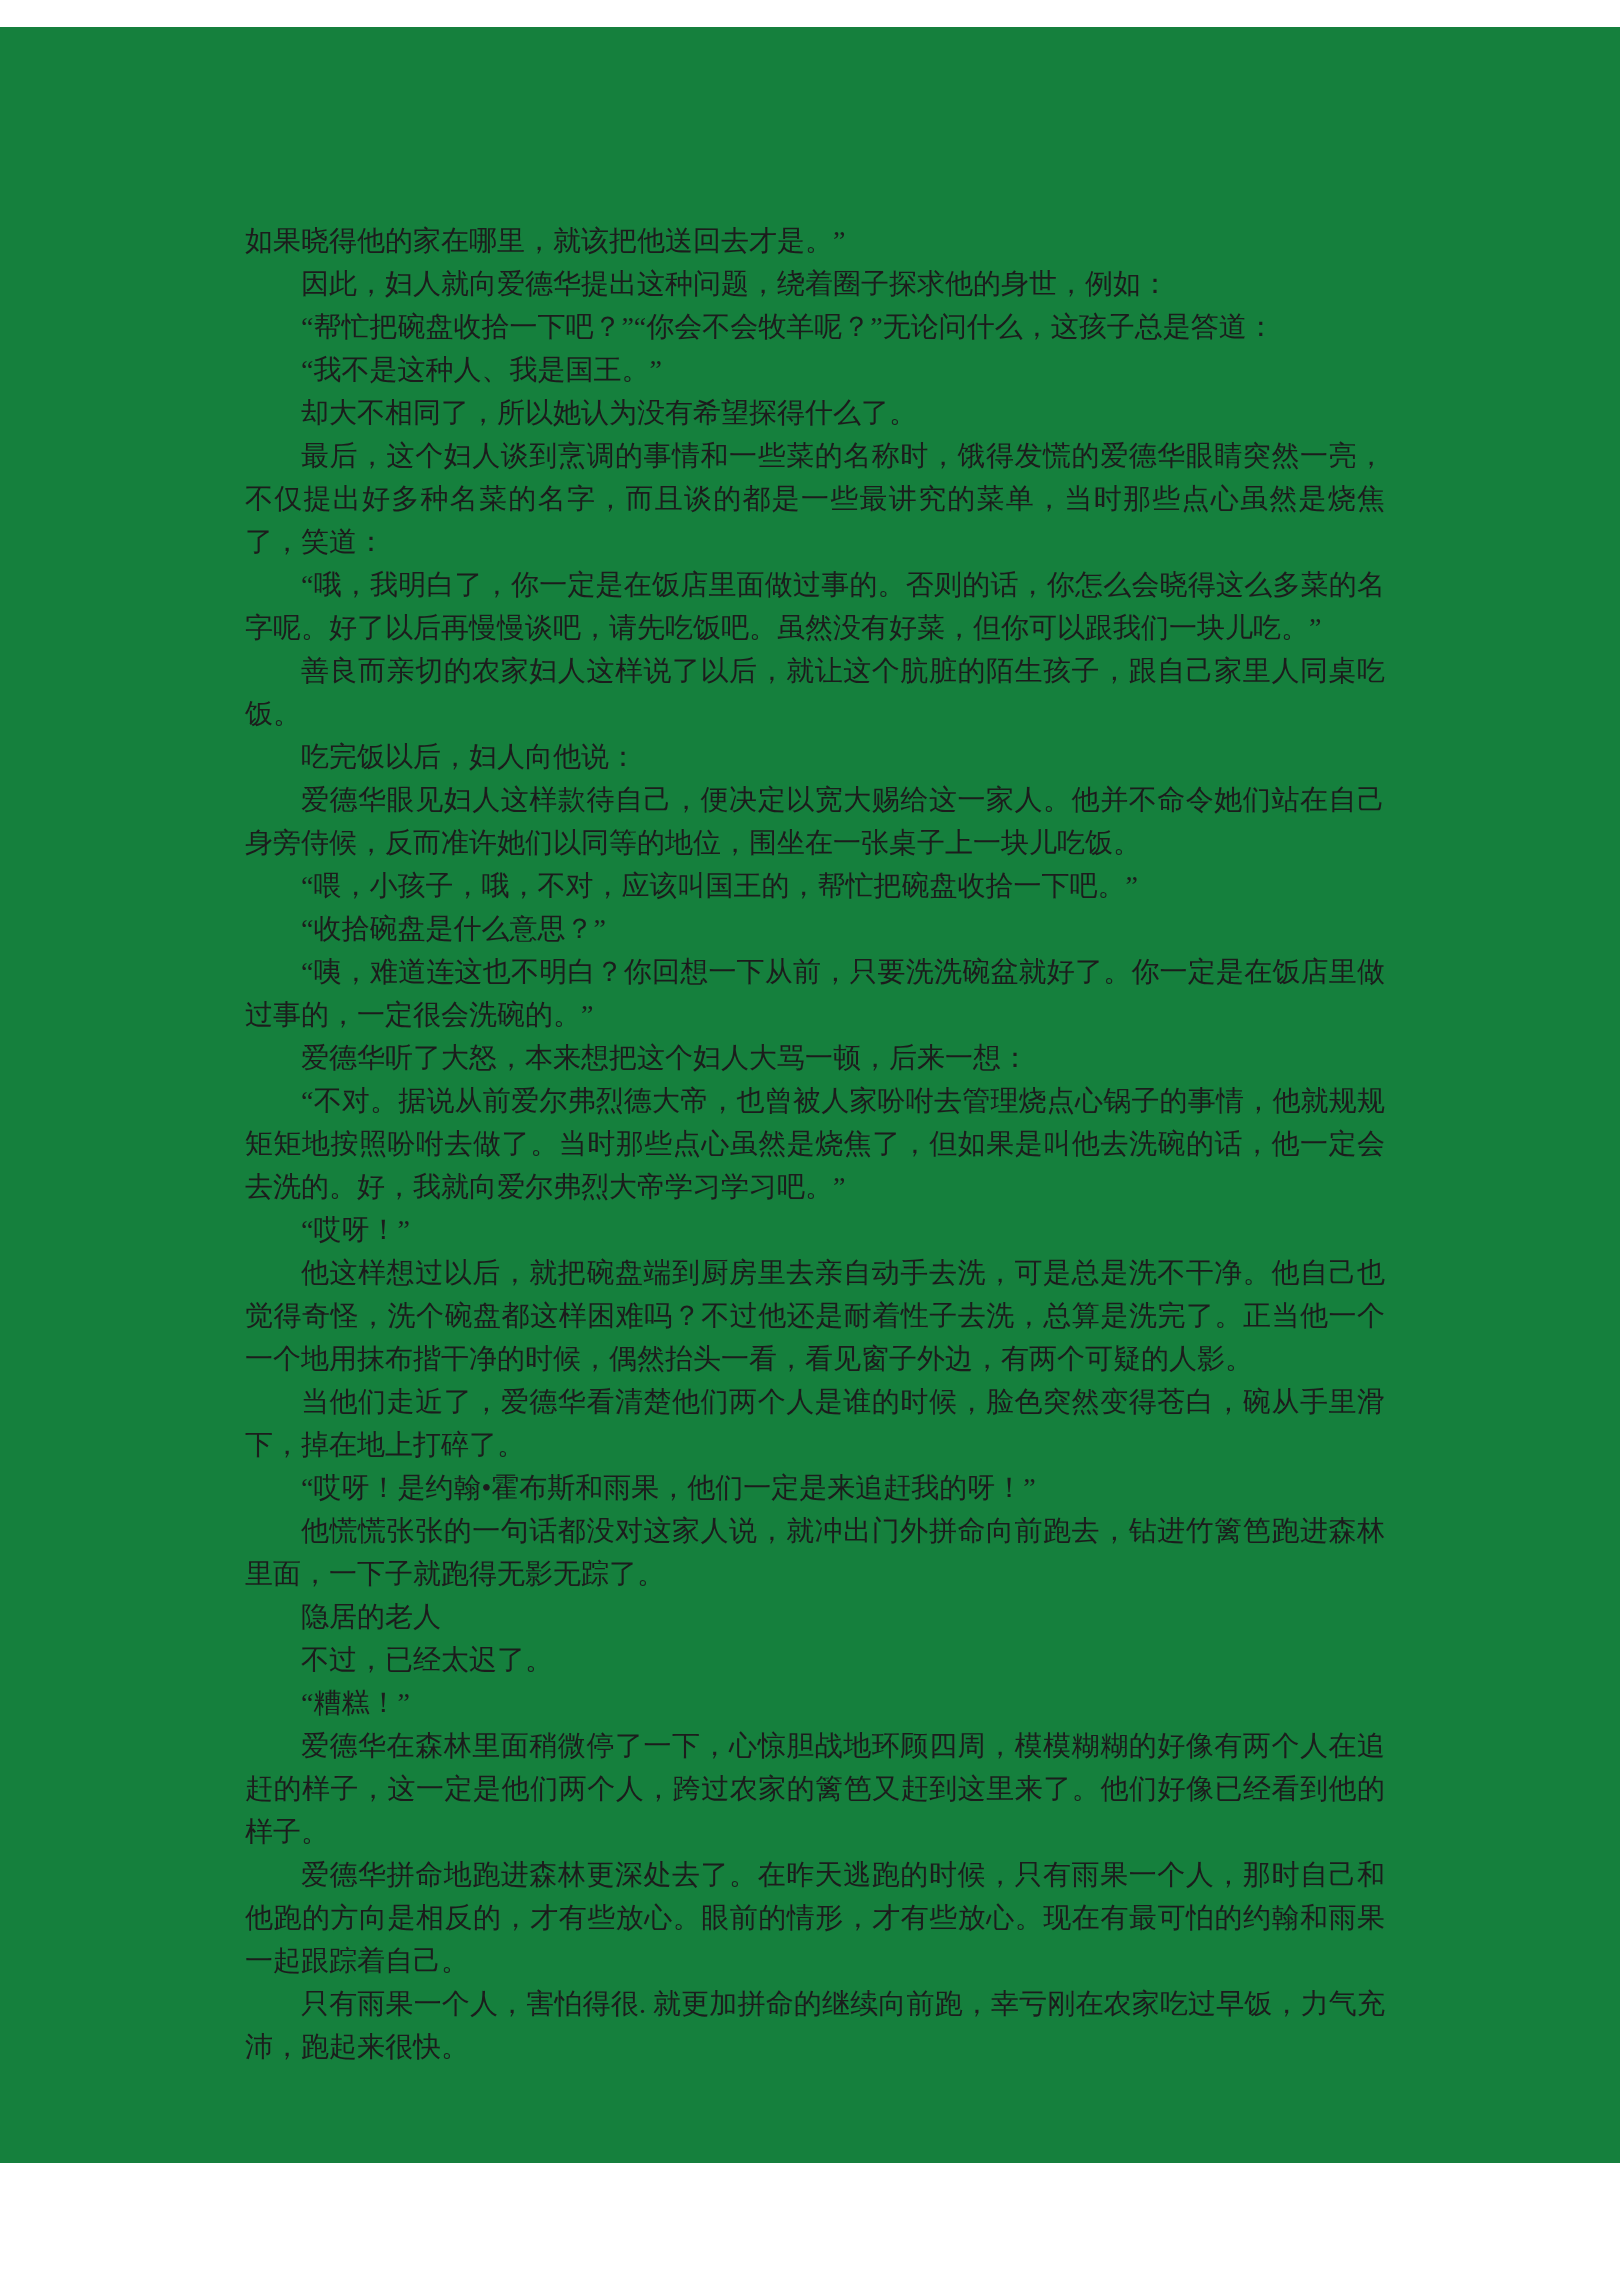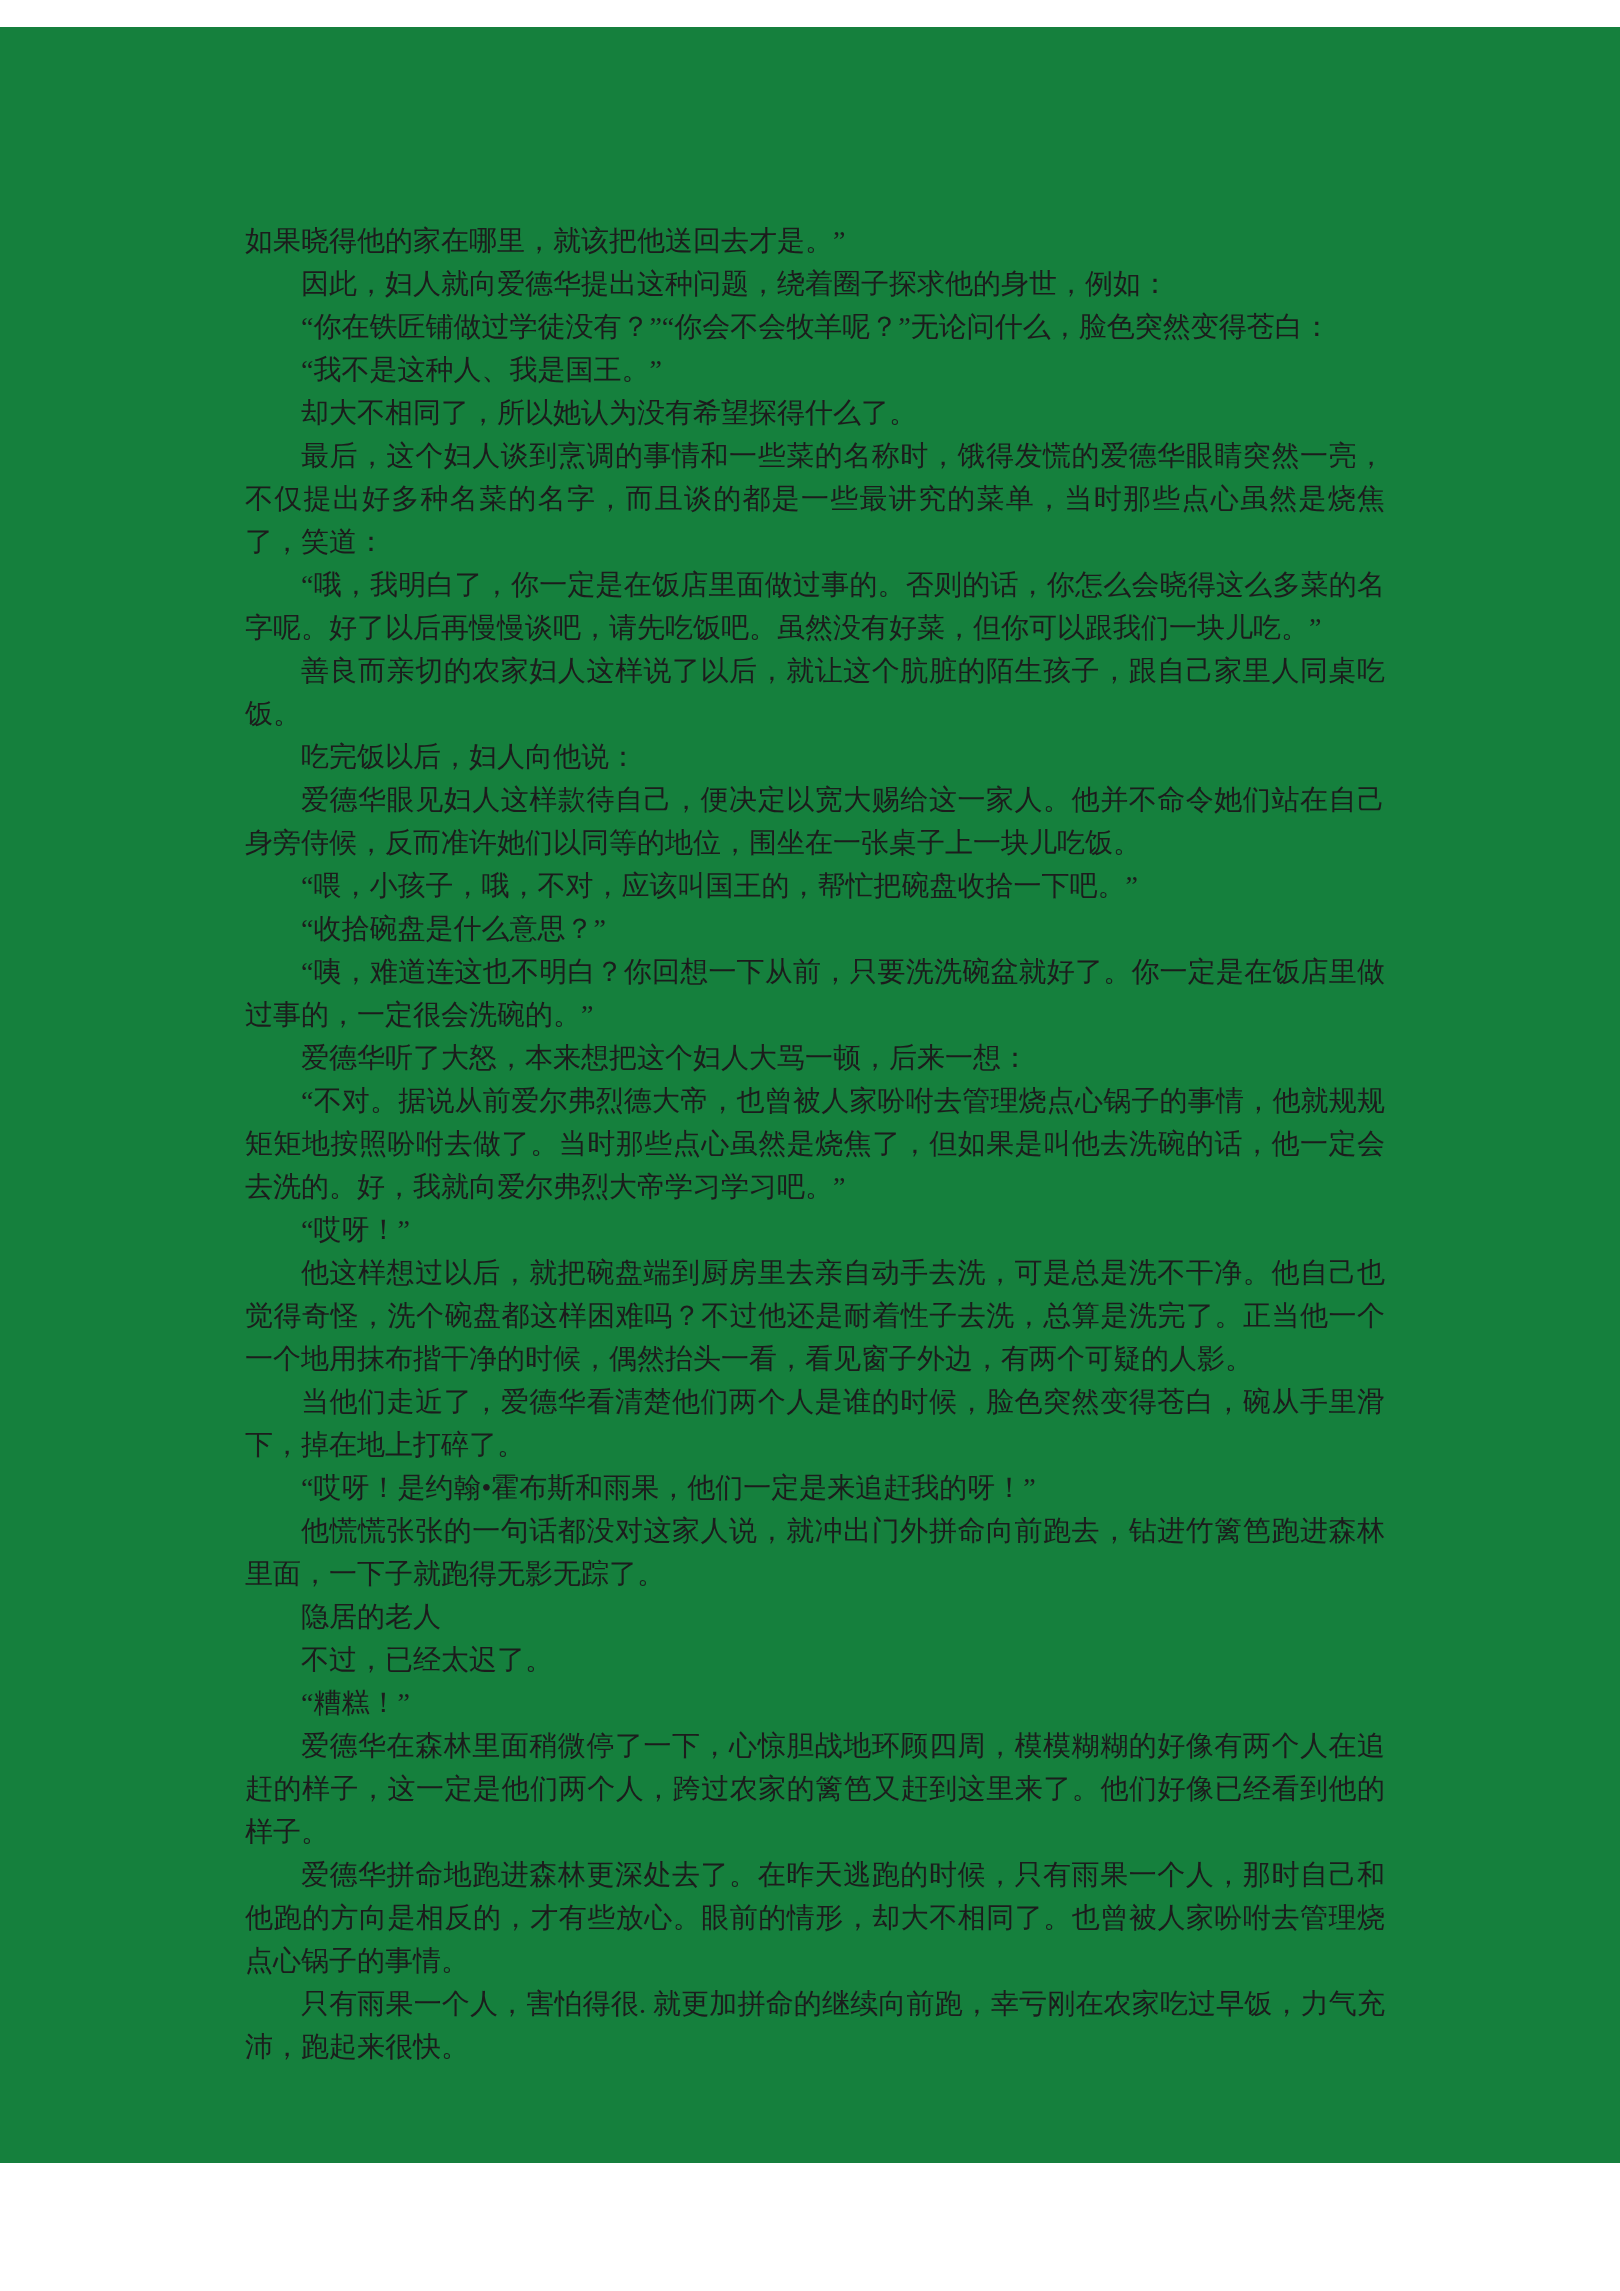--- a/index.html
+++ b/index.html
@@ -35,21 +35,21 @@
     text-indent: 2em;
   }
 </style>
 </head>
 <body style="background: rgb(255, 255, 255);">
 
 <div class="page">
   <div class="text-block" style="color: rgb(28, 28, 28);">
       <p class="para">如果晓得他的家在哪里，就该把他送回去才是。”</p>
       <p class="para indent">因此，妇人就向爱德华提出这种问题，绕着圈子探求他的身世，例如：</p>
-      <p class="para indent">“你在铁匠铺做过学徒没有？”“你会不会牧羊呢？”无论问什么，脸色突然变得苍白：</p>
+      <p class="para indent">“帮忙把碗盘收拾一下吧？”“你会不会牧羊呢？”无论问什么，这孩子总是答道：</p>
       <p class="para indent">“我不是这种人、我是国王。”</p>
       <p class="para indent">却大不相同了，所以她认为没有希望探得什么了。</p>
       <p class="para indent">最后，这个妇人谈到烹调的事情和一些菜的名称时，饿得发慌的爱德华眼睛突然一亮，不仅提出好多种名菜的名字，而且谈的都是一些最讲究的菜单，当时那些点心虽然是烧焦了，笑道：</p>
       <p class="para indent">“哦，我明白了，你一定是在饭店里面做过事的。否则的话，你怎么会晓得这么多菜的名字呢。好了以后再慢慢谈吧，请先吃饭吧。虽然没有好菜，但你可以跟我们一块儿吃。”</p>
       <p class="para indent">善良而亲切的农家妇人这样说了以后，就让这个肮脏的陌生孩子，跟自己家里人同桌吃饭。</p>
       <p class="para indent">吃完饭以后，妇人向他说：</p>
       <p class="para indent">爱德华眼见妇人这样款待自己，便决定以宽大赐给这一家人。他并不命令她们站在自己身旁侍候，反而准许她们以同等的地位，围坐在一张桌子上一块儿吃饭。</p>
       <p class="para indent">“喂，小孩子，哦，不对，应该叫国王的，帮忙把碗盘收拾一下吧。”</p>
       <p class="para indent">“收拾碗盘是什么意思？”</p>
       <p class="para indent">“咦，难道连这也不明白？你回想一下从前，只要洗洗碗盆就好了。你一定是在饭店里做过事的，一定很会洗碗的。”</p>
@@ -57,17 +57,17 @@
       <p class="para indent">“不对。据说从前爱尔弗烈德大帝，也曾被人家吩咐去管理烧点心锅子的事情，他就规规矩矩地按照吩咐去做了。当时那些点心虽然是烧焦了，但如果是叫他去洗碗的话，他一定会去洗的。好，我就向爱尔弗烈大帝学习学习吧。”</p>
       <p class="para indent">“哎呀！”</p>
       <p class="para indent">他这样想过以后，就把碗盘端到厨房里去亲自动手去洗，可是总是洗不干净。他自己也觉得奇怪，洗个碗盘都这样困难吗？不过他还是耐着性子去洗，总算是洗完了。正当他一个一个地用抹布揩干净的时候，偶然抬头一看，看见窗子外边，有两个可疑的人影。</p>
       <p class="para indent">当他们走近了，爱德华看清楚他们两个人是谁的时候，脸色突然变得苍白，碗从手里滑下，掉在地上打碎了。</p>
       <p class="para indent">“哎呀！是约翰•霍布斯和雨果，他们一定是来追赶我的呀！”</p>
       <p class="para indent">他慌慌张张的一句话都没对这家人说，就冲出门外拼命向前跑去，钻进竹篱笆跑进森林里面，一下子就跑得无影无踪了。</p>
       <p class="para indent">隐居的老人</p>
       <p class="para indent">不过，已经太迟了。</p>
       <p class="para indent">“糟糕！”</p>
       <p class="para indent">爱德华在森林里面稍微停了一下，心惊胆战地环顾四周，模模糊糊的好像有两个人在追赶的样子，这一定是他们两个人，跨过农家的篱笆又赶到这里来了。他们好像已经看到他的样子。</p>
-      <p class="para indent">爱德华拼命地跑进森林更深处去了。在昨天逃跑的时候，只有雨果一个人，那时自己和他跑的方向是相反的，才有些放心。眼前的情形，却大不相同了。也曾被人家吩咐去管理烧点心锅子的事情。</p>
+      <p class="para indent">爱德华拼命地跑进森林更深处去了。在昨天逃跑的时候，只有雨果一个人，那时自己和他跑的方向是相反的，才有些放心。眼前的情形，才有些放心。现在有最可怕的约翰和雨果一起跟踪着自己。</p>
       <p class="para indent">只有雨果一个人，害怕得很. 就更加拼命的继续向前跑，幸亏刚在农家吃过早饭，力气充沛，跑起来很快。</p>
     </div>
 </div>
 
 
 </body></html>

